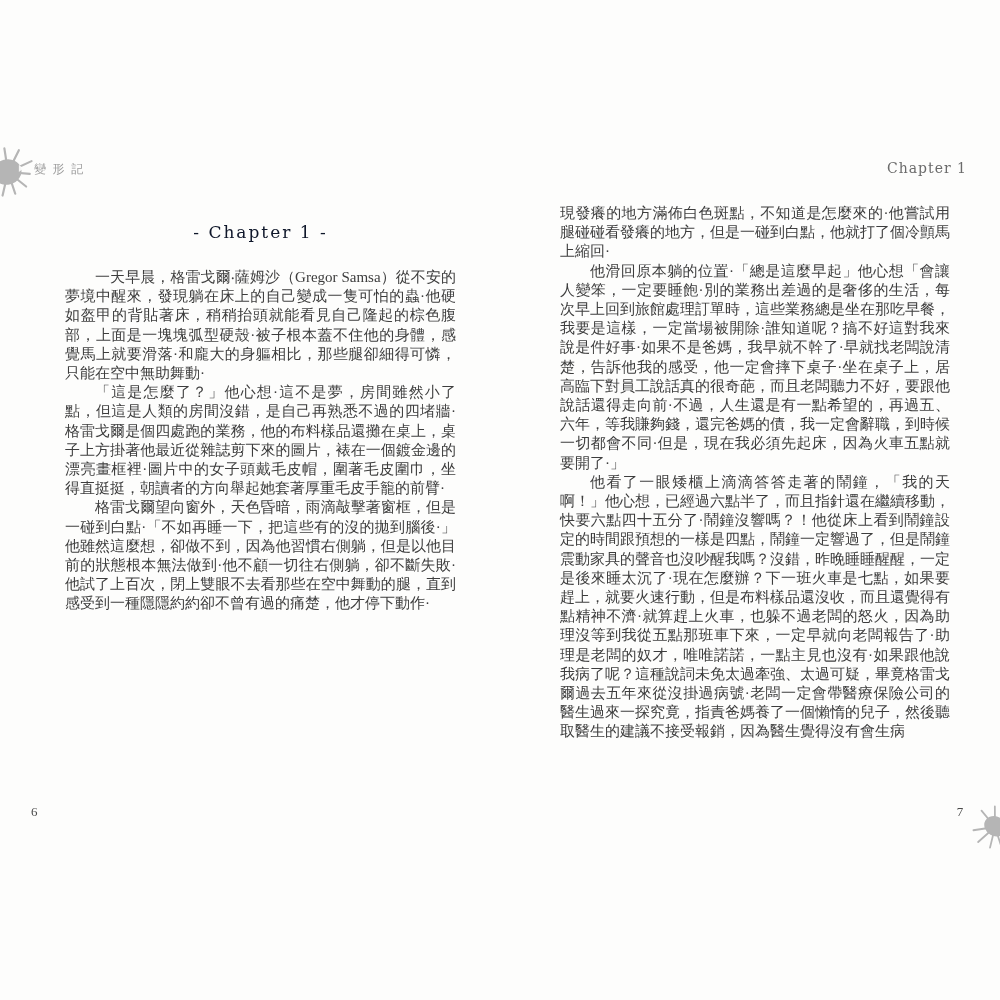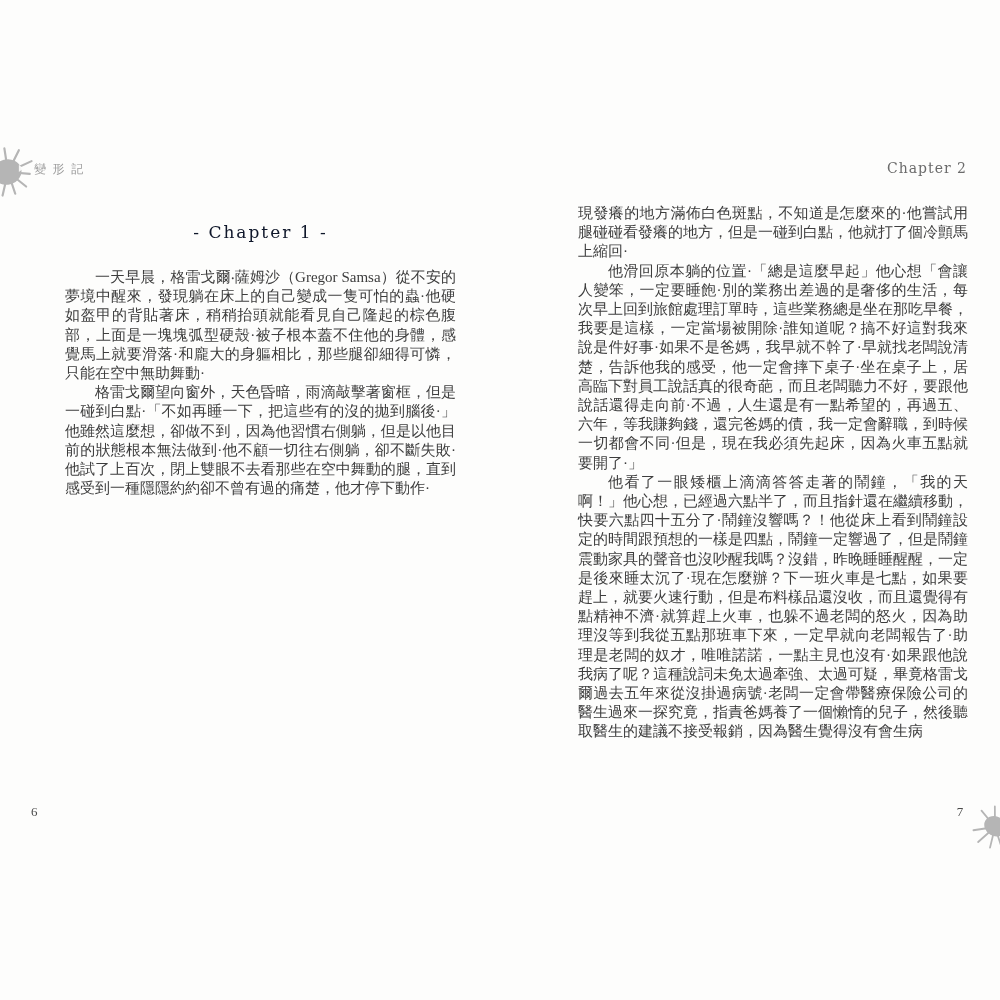--- a/index.html
+++ b/index.html
@@ -35,21 +35,21 @@
   }
 
   
   .text-col{
     position:absolute;
     font-size:15px;line-height:19.2px;
     text-align:justify;
     color:#3d3d3d;
   }
   .text-col.left{left:65px;top:268px;width:391px;}
-  .text-col.right{left:578px;top:204px;width:390px;}
+  .text-col.right{left:560px;top:204px;width:390px;}
   .text-col p{margin:0;text-indent:30px;}
   .text-col p + p{}
   .text-col p.no-indent{text-indent:0;}
 
   
   .page-number{
     position:absolute;top:804px;
     font-size:13px;color:#4a4a4a;
     font-family:"Liberation Serif","DejaVu Serif",serif;
   }
@@ -78,26 +78,27 @@
         <line x1="32" y1="32" x2="44" y2="8"></line>
         <line x1="32" y1="32" x2="28" y2="6"></line>
         <line x1="32" y1="32" x2="10" y2="12"></line>
       </g>
       <ellipse cx="31" cy="32" rx="16" ry="14" fill="#b5b5b5" transform="rotate(-15 31 32)"></ellipse>
       <path d="M44 24 L49 28 L44 32 Z" fill="#fdfdfc" opacity="0.9"></path>
     </svg>
   </div>
 
   <div class="running-header-left">變形記</div>
-  <div class="running-header-right">Chapter 2</div>
+  <div class="running-header-right">Chapter 1</div>
 
   <div class="chapter-title">- Chapter 1 -</div>
 
   <div class="text-col left">
     <p>一天早晨，格雷戈爾‧薩姆沙（Gregor Samsa）從不安的夢境中醒來，發現躺在床上的自己變成一隻可怕的蟲·他硬如盔甲的背貼著床，稍稍抬頭就能看見自己隆起的棕色腹部，上面是一塊塊弧型硬殼·被子根本蓋不住他的身體，感覺馬上就要滑落·和龐大的身軀相比，那些腿卻細得可憐，只能在空中無助舞動·</p>
+    <p>「這是怎麼了？」他心想·這不是夢，房間雖然小了點，但這是人類的房間沒錯，是自己再熟悉不過的四堵牆·格雷戈爾是個四處跑的業務，他的布料樣品還攤在桌上，桌子上方掛著他最近從雜誌剪下來的圖片，裱在一個鍍金邊的漂亮畫框裡·圖片中的女子頭戴毛皮帽，圍著毛皮圍巾，坐得直挺挺，朝讀者的方向舉起她套著厚重毛皮手籠的前臂·</p>
     <p>格雷戈爾望向窗外，天色昏暗，雨滴敲擊著窗框，但是一碰到白點·「不如再睡一下，把這些有的沒的拋到腦後·」他雖然這麼想，卻做不到，因為他習慣右側躺，但是以他目前的狀態根本無法做到·他不顧一切往右側躺，卻不斷失敗·他試了上百次，閉上雙眼不去看那些在空中舞動的腿，直到感受到一種隱隱約約卻不曾有過的痛楚，他才停下動作·</p>
   </div>
 
   <div class="text-col right">
     <p class="no-indent">現發癢的地方滿佈白色斑點，不知道是怎麼來的·他嘗試用腿碰碰看發癢的地方，但是一碰到白點，他就打了個冷顫馬上縮回·</p>
     <p>他滑回原本躺的位置·「總是這麼早起」他心想「會讓人變笨，一定要睡飽·別的業務出差過的是奢侈的生活，每次早上回到旅館處理訂單時，這些業務總是坐在那吃早餐，我要是這樣，一定當場被開除·誰知道呢？搞不好這對我來說是件好事·如果不是爸媽，我早就不幹了·早就找老闆說清楚，告訴他我的感受，他一定會摔下桌子·坐在桌子上，居高臨下對員工說話真的很奇葩，而且老闆聽力不好，要跟他說話還得走向前·不過，人生還是有一點希望的，再過五、六年，等我賺夠錢，還完爸媽的債，我一定會辭職，到時候一切都會不同·但是，現在我必須先起床，因為火車五點就要開了·」</p>
     <p>他看了一眼矮櫃上滴滴答答走著的鬧鐘，「我的天啊！」他心想，已經過六點半了，而且指針還在繼續移動，快要六點四十五分了·鬧鐘沒響嗎？！他從床上看到鬧鐘設定的時間跟預想的一樣是四點，鬧鐘一定響過了，但是鬧鐘震動家具的聲音也沒吵醒我嗎？沒錯，昨晚睡睡醒醒，一定是後來睡太沉了·現在怎麼辦？下一班火車是七點，如果要趕上，就要火速行動，但是布料樣品還沒收，而且還覺得有點精神不濟·就算趕上火車，也躲不過老闆的怒火，因為助理沒等到我從五點那班車下來，一定早就向老闆報告了·助理是老闆的奴才，唯唯諾諾，一點主見也沒有·如果跟他說我病了呢？這種說詞未免太過牽強、太過可疑，畢竟格雷戈爾過去五年來從沒掛過病號·老闆一定會帶醫療保險公司的醫生過來一探究竟，指責爸媽養了一個懶惰的兒子，然後聽取醫生的建議不接受報銷，因為醫生覺得沒有會生病</p>
   </div>
 
   <div class="page-number left">6</div>

